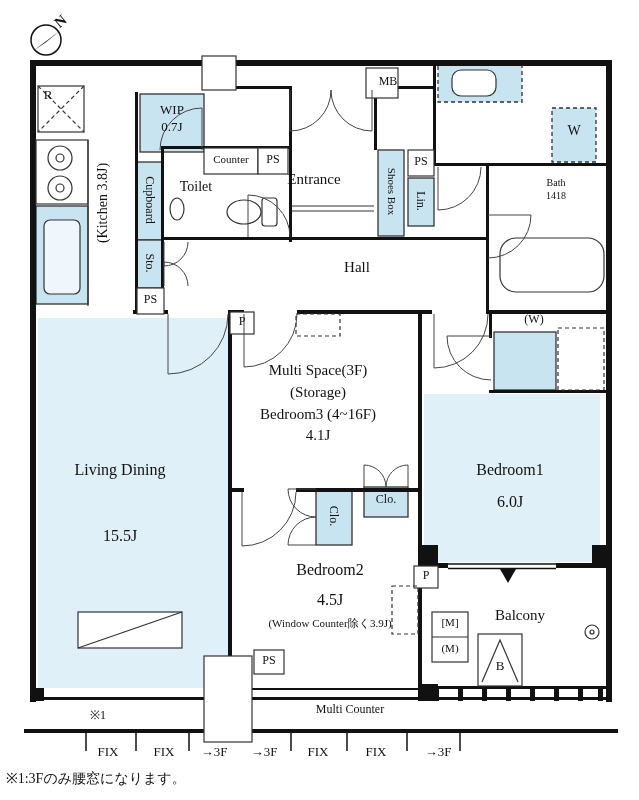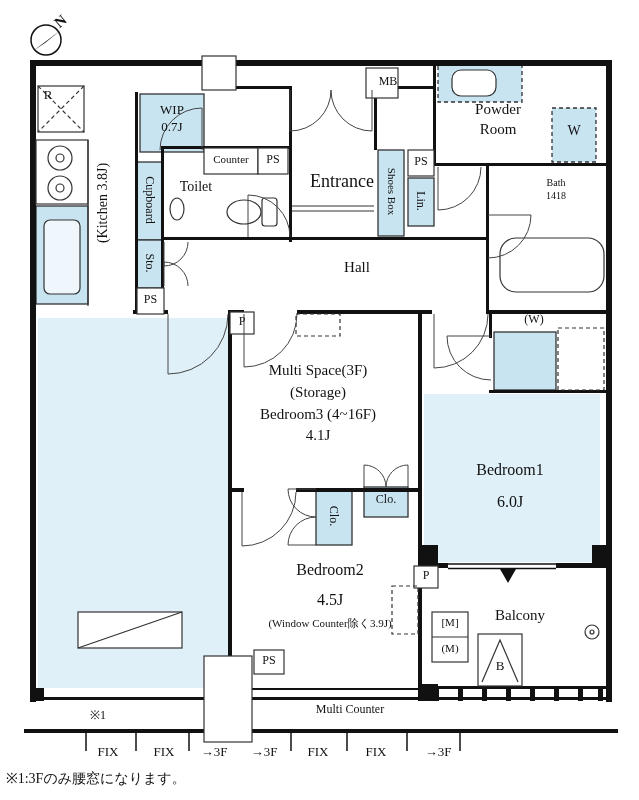--- a/index.html
+++ b/index.html
@@ -173,42 +173,42 @@
   <div class="lbl" style="left:50px;top:12px;width:22px;font-size:15px;font-weight:bold;transform:rotate(-40deg)">N</div>
   <div class="lbl" style="left:40px;top:87px;width:16px;font-size:13px">R</div>
   <div class="lbl" style="left:140px;top:102px;width:64px;font-size:13px">WIP
 0.7J</div>
   <div class="lbl" style="left:204px;top:152px;width:54px;font-size:11px">Counter</div>
   <div class="lbl" style="left:258px;top:152px;width:30px;font-size:12px">PS</div>
   <div class="lbl" style="left:137px;top:292px;width:27px;font-size:12px">PS</div>
   <div class="lbl" style="left:408px;top:154px;width:26px;font-size:12px">PS</div>
   <div class="lbl" style="left:254px;top:653px;width:30px;font-size:12px">PS</div>
   <div class="lbl" style="left:166px;top:178px;width:60px;font-size:14px">Toilet</div>
-  <div class="lbl" style="left:300px;top:170px;width:84px;font-size:18px">Entrance</div>
+  <div class="lbl" style="left:272px;top:170px;width:84px;font-size:15px">Entrance</div>
   <div class="lbl v90" style="left:348px;top:186px;width:86px;font-size:11px">Shoes Box</div>
   <div class="lbl v90" style="left:397px;top:195px;width:48px;font-size:12px">Lin.</div>
   <div class="lbl" style="left:366px;top:74px;width:44px;font-size:12px">MB</div>
-  <div class="lbl" style="left:448px;top:100px;width:100px;font-size:15px">Powder
-Room</div>
   <div class="lbl" style="left:552px;top:122px;width:44px;font-size:14px">W</div>
   <div class="lbl" style="left:516px;top:176px;width:80px;font-size:10px">Bath
 1418</div>
   <div class="lbl v90" style="left:111px;top:194px;width:78px;font-size:12px">Cupboard</div>
   <div class="lbl v90" style="left:126px;top:257px;width:48px;font-size:12px">Sto.</div>
   <div class="lbl vm90" style="left:33px;top:196px;width:140px;font-size:14px">(Kitchen 3.8J)</div>
   <div class="lbl" style="left:330px;top:258px;width:54px;font-size:15px">Hall</div>
   <div class="lbl" style="left:230px;top:314px;width:24px;font-size:12px">P</div>
   <div class="lbl" style="left:414px;top:568px;width:24px;font-size:12px">P</div>
   <div class="lbl" style="left:228px;top:360px;width:180px;font-size:15px;line-height:1.45">Multi Space(3F)
 (Storage)
 Bedroom3 (4~16F)
 4.1J</div>
   <div class="lbl" style="left:514px;top:312px;width:40px;font-size:12px">(W)</div>
   <div class="lbl" style="left:462px;top:460px;width:96px;font-size:16px">Bedroom1</div>
   <div class="lbl" style="left:484px;top:492px;width:52px;font-size:16px">6.0J</div>
+  <div class="lbl" style="left:50px;top:460px;width:140px;font-size:16px">Living Dining</div>
+  <div class="lbl" style="left:50px;top:526px;width:140px;font-size:16px">15.5J</div>
   <div class="lbl v90" style="left:306px;top:510px;width:56px;font-size:12px">Clo.</div>
   <div class="lbl" style="left:364px;top:492px;width:44px;font-size:12px">Clo.</div>
   <div class="lbl" style="left:288px;top:560px;width:84px;font-size:16px">Bedroom2</div>
   <div class="lbl" style="left:304px;top:590px;width:52px;font-size:16px">4.5J</div>
   <div class="lbl" style="left:238px;top:616px;width:184px;font-size:11px">(Window Counter除く3.9J)</div>
   <div class="lbl" style="left:482px;top:606px;width:76px;font-size:15px">Balcony</div>
   <div class="lbl" style="left:432px;top:615px;width:36px;font-size:11px">[M]</div>
   <div class="lbl" style="left:432px;top:641px;width:36px;font-size:11px">(M)</div>
   <div class="lbl" style="left:490px;top:658px;width:20px;font-size:13px">B</div>
   <div class="lbl" style="left:282px;top:702px;width:136px;font-size:12px">Multi Counter</div>

